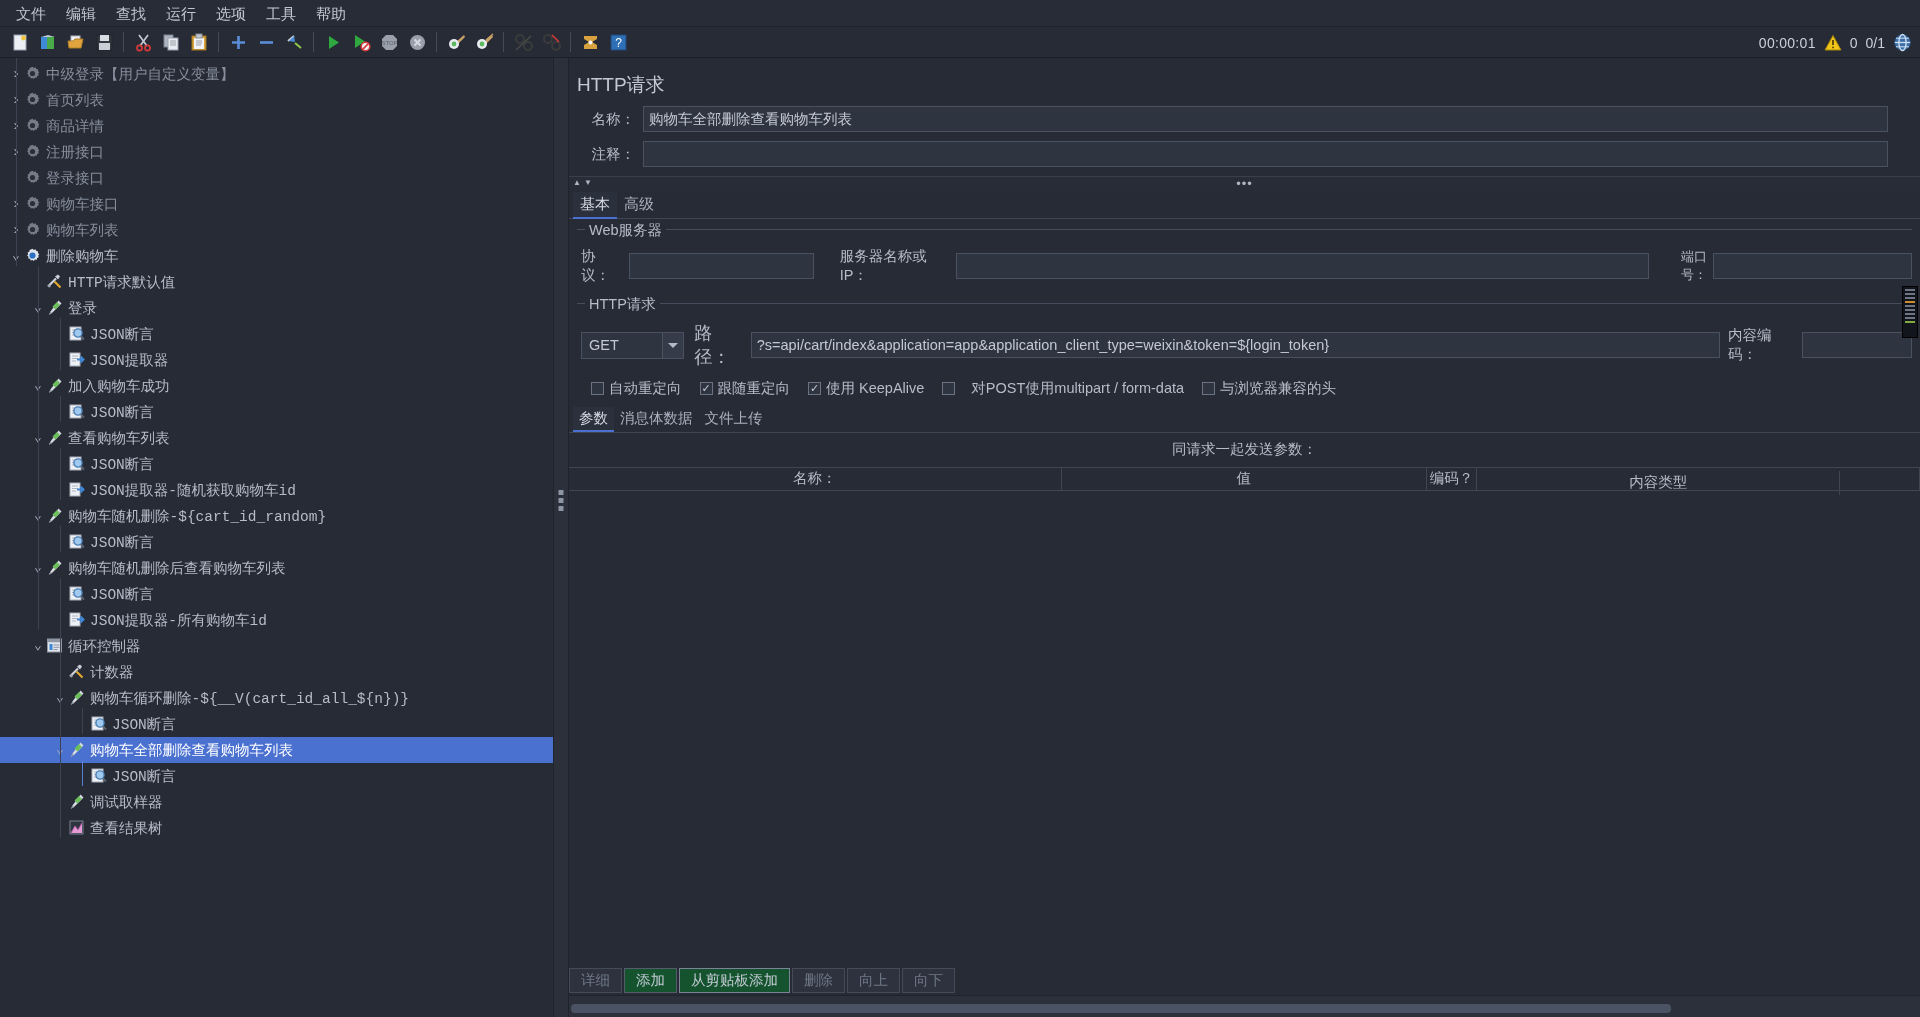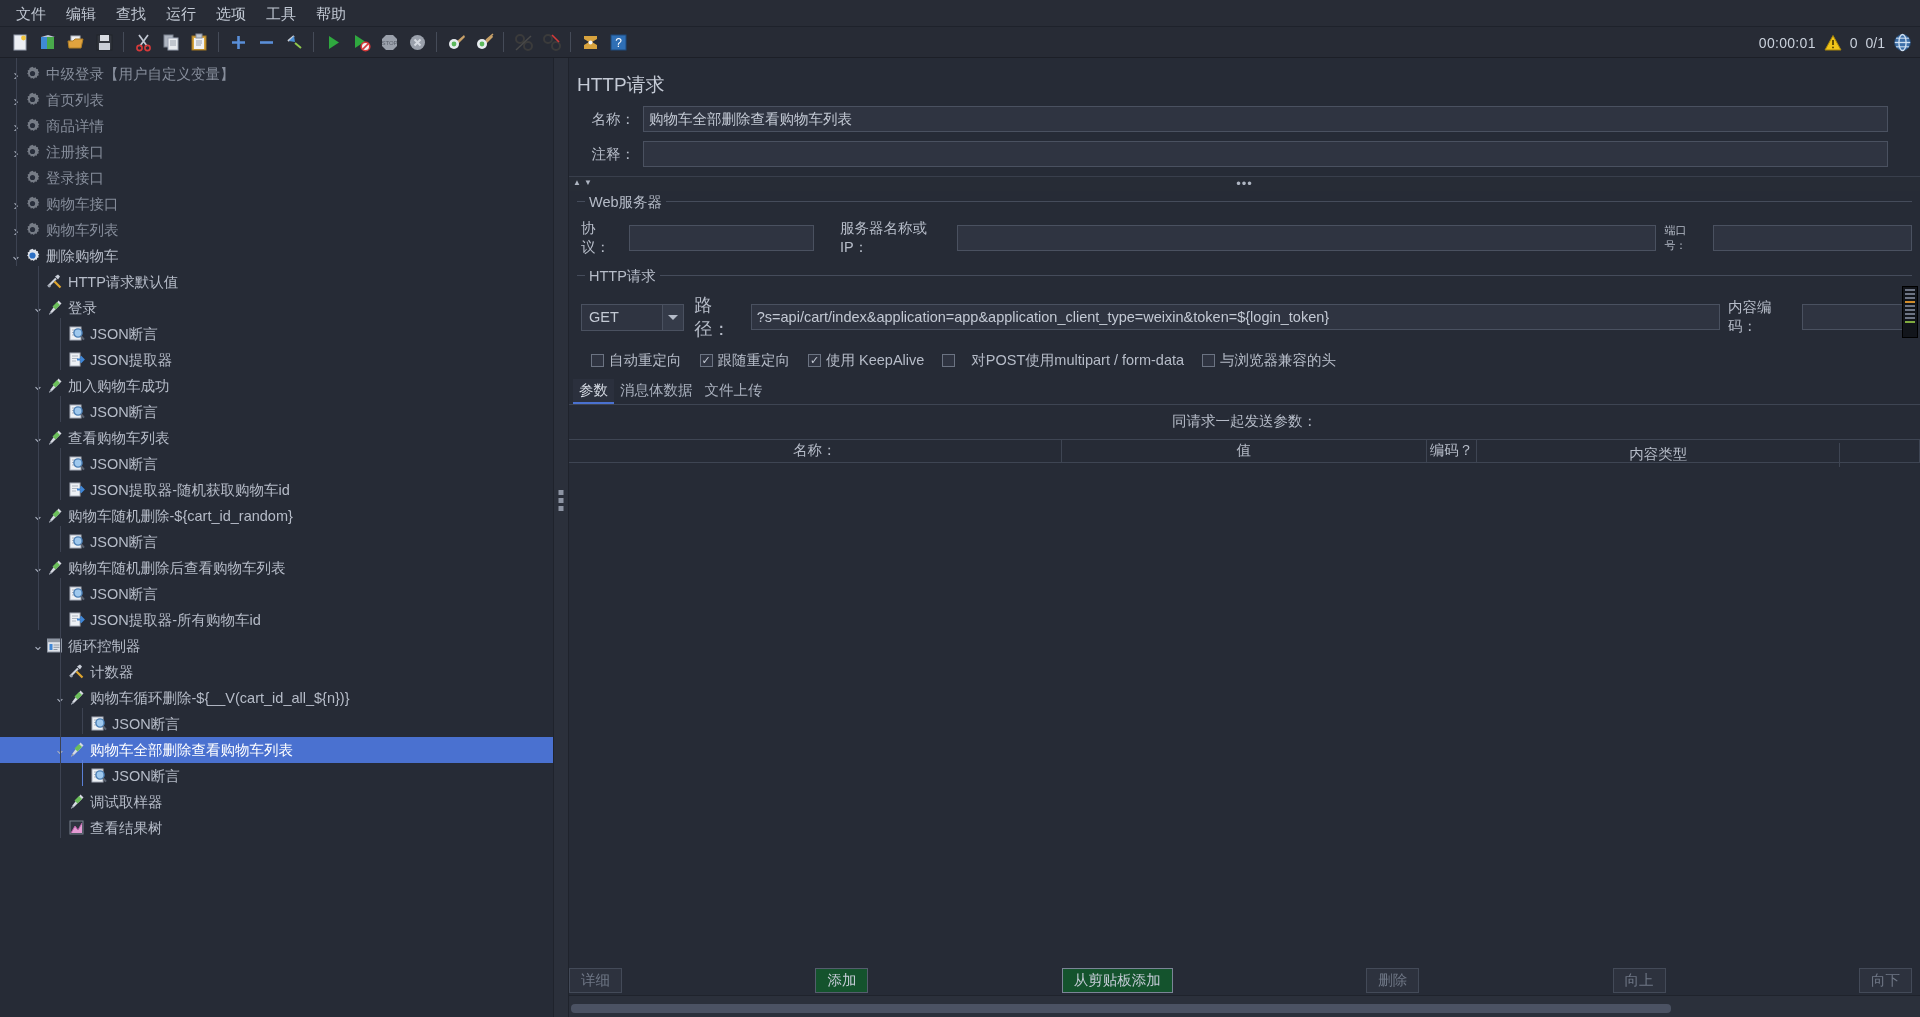--- a/index.html
+++ b/index.html
@@ -56,21 +56,21 @@
     cursor: col-resize;
   }
   .splitter .grip {
     position: absolute; left: 50%; top: 432px; transform: translateX(-50%);
     display: flex; flex-direction: column; gap: 3px;
   }
   .splitter .grip i { width: 5px; height: 5px; background: #8d94a3; display: block; }
   .right-pane { flex: 1; background: #262b36; position: relative; overflow: hidden; }
 
   
-  .tree { padding-top: 3px; font-size: 14.5px; }
+  .tree { padding-top: 3px; font-size: 14.5px; font-family: Liberation Mono, monospace; }
   .trow {
     height: 26px; display: flex; align-items: center;
     white-space: nowrap; position: relative; cursor: default;
   }
   .trow.sel { background: #4a71d0; }
   .trow .arrow {
     width: 16px; height: 16px; flex: none;
     display: flex; align-items: center; justify-content: center;
     color: #a8afbd; font-size: 10px;
   }
@@ -179,21 +179,21 @@
     height: 24px; align-items: center;
   }
   .ptable .th {
     color: #b6bcc8; font-size: 14.5px; text-align: center;
     border-right: 1px solid #3e4553; line-height: 22px; height: 24px;
   }
   .ptable .tbody { height: 470px; background: #262b36; }
 
   .btnbar {
     position: absolute; left: 0; right: 8px; bottom: 24px;
-    display: flex; justify-content: space-between; gap: 9px;
+    display: flex; justify-content: flex-start; gap: 2px;
   }
   .btn {
     min-width: 50px; height: 25px; padding: 0 11px;
     background: #14532d; border: 1px solid #555d6d; color: #c5cbd6;
     font-size: 14.5px; font-family: "Liberation Sans", sans-serif;
     display: flex; align-items: center; justify-content: center; cursor: default;
   }
   .btn.disabled { color: #6f7786; border-color: #434a58; background: #2d323e; }
   .btn.strong { border-color: #7b8496; }
 
@@ -766,30 +766,34 @@
         </div>
 
         <div class="tabstrip-top">
           <div class="arrs">
             <span>▲</span>
             <span>▼</span>
           </div>
           <div class="dots">•••</div>
         </div>
 
+        <div class="tabs" id="maintabs">
+            <div class="tab active">基本</div>
+            <div class="tab">高级</div>
+          </div>
 
         <div class="group">
           <div class="gline"></div>
           <div class="gtitle">Web服务器</div>
           <div style="display:flex;align-items:center;padding:8px 0 4px 4px;">
             <span style="color:#b6bcc8;font-size:14.5px;margin-right:6px;">协议：</span>
             <input class="jtext" style="width: 185px;" value="">
             <span style="color:#b6bcc8;font-size:14.5px;margin:0 6px 0 26px;">服务器名称或IP：</span>
             <input class="jtext" style="width: 723px;" value="">
-            <span style="color:#b6bcc8;font-size:11px;margin:0 6px 0 8px;">端口号：</span>
+            <span style="color:#b6bcc8;font-size:13px;margin:0 6px 0 8px;text-align:right;">端口号：</span>
             <input class="jtext" style="width: 200px;" value="">
           </div>
         </div>
 
         <div class="group" style="margin-top:14px;">
           <div class="gline"></div>
           <div class="gtitle">HTTP请求</div>
           <div style="display:flex;align-items:center;padding:8px 0 4px 4px;">
             <div class="combo">
               <span class="cval">GET</span>

